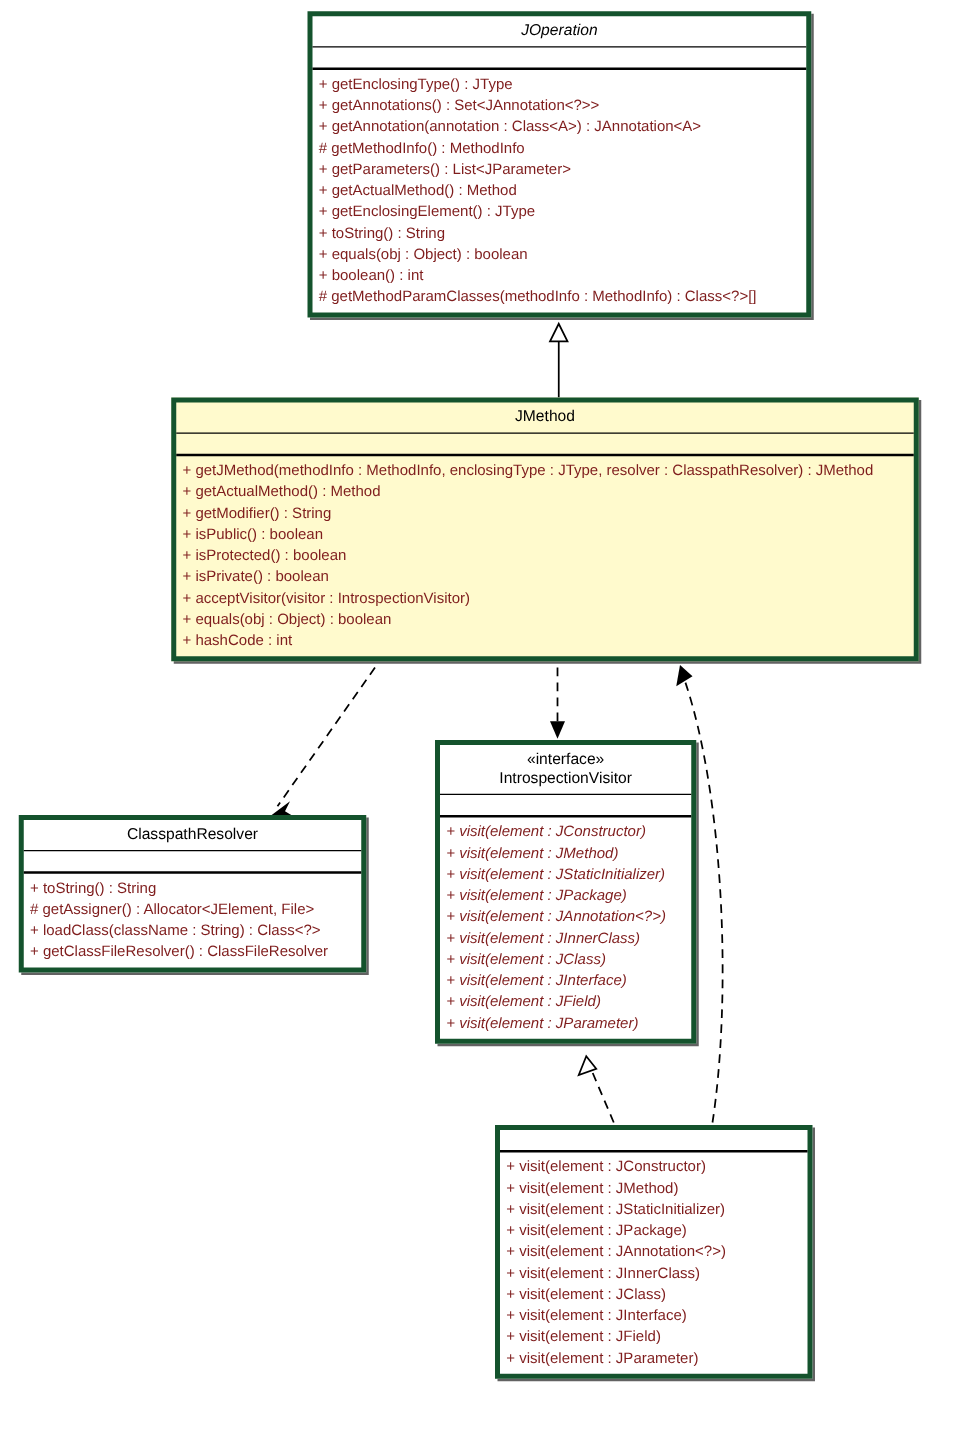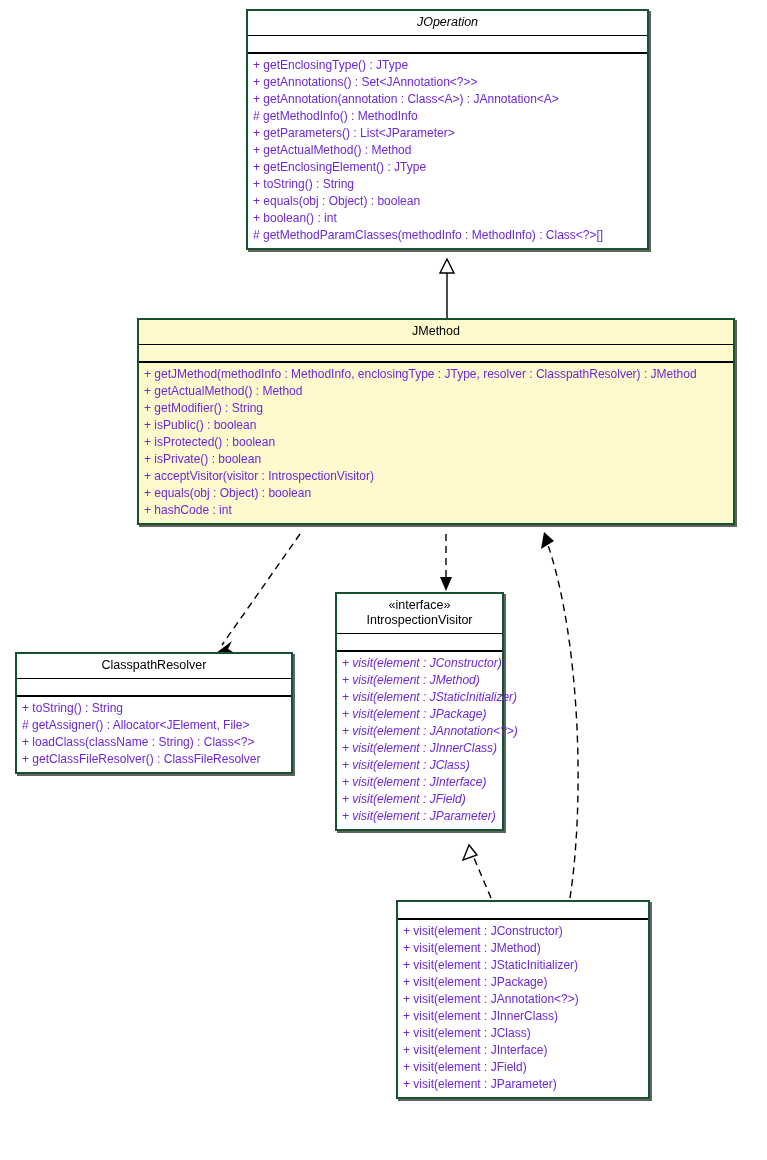--- a/index.html
+++ b/index.html
@@ -28,21 +28,21 @@
     position: absolute;
     left: 0; top: 0;
     width: 767px;
     height: 1160px;
     pointer-events: none;
   }
 
   .uml-class {
     position: absolute;
     box-sizing: border-box;
-    border: 2px solid #14532d;
+    border: 4px solid #14532d;
     background: #ffffff;
     box-shadow: 2px 2px 0 0 rgba(70,70,70,0.85);
     z-index: 5;
   }
   .uml-class.highlight {
     background: #fffacd;
   }
 
   .cls-name {
     box-sizing: border-box;
@@ -70,30 +70,30 @@
     height: 18px;
   }
 
   .cls-ops {
     box-sizing: border-box;
     padding: 3px 4px 4px 5px;
   }
   .cls-ops .op {
     font-size: 12px;
     line-height: 17px;
-    color: #6d28d9;
+    color: #7f1d1d;
     white-space: nowrap;
   }
   .cls-ops.italic-ops .op { font-style: italic; }
 
   
   #cls-joperation { left: 246px; top: 9px; width: 403px; }
   #cls-jmethod { left: 137px; top: 318px; width: 598px; }
   #cls-classpathresolver { left: 15px; top: 652px; width: 278px; }
-  #cls-introspectionvisitor { left: 335px; top: 592px; width: 169px; }
+  #cls-introspectionvisitor { left: 348px; top: 592px; width: 209px; }
   #cls-collectingvisitor { left: 396px; top: 900px; width: 254px; }
 </style>
 </head>
 <body>
 
 <div id="diagram">
 
   <svg class="connectors" viewBox="0 0 767 1160" width="767" height="1160">
 
     <g>

